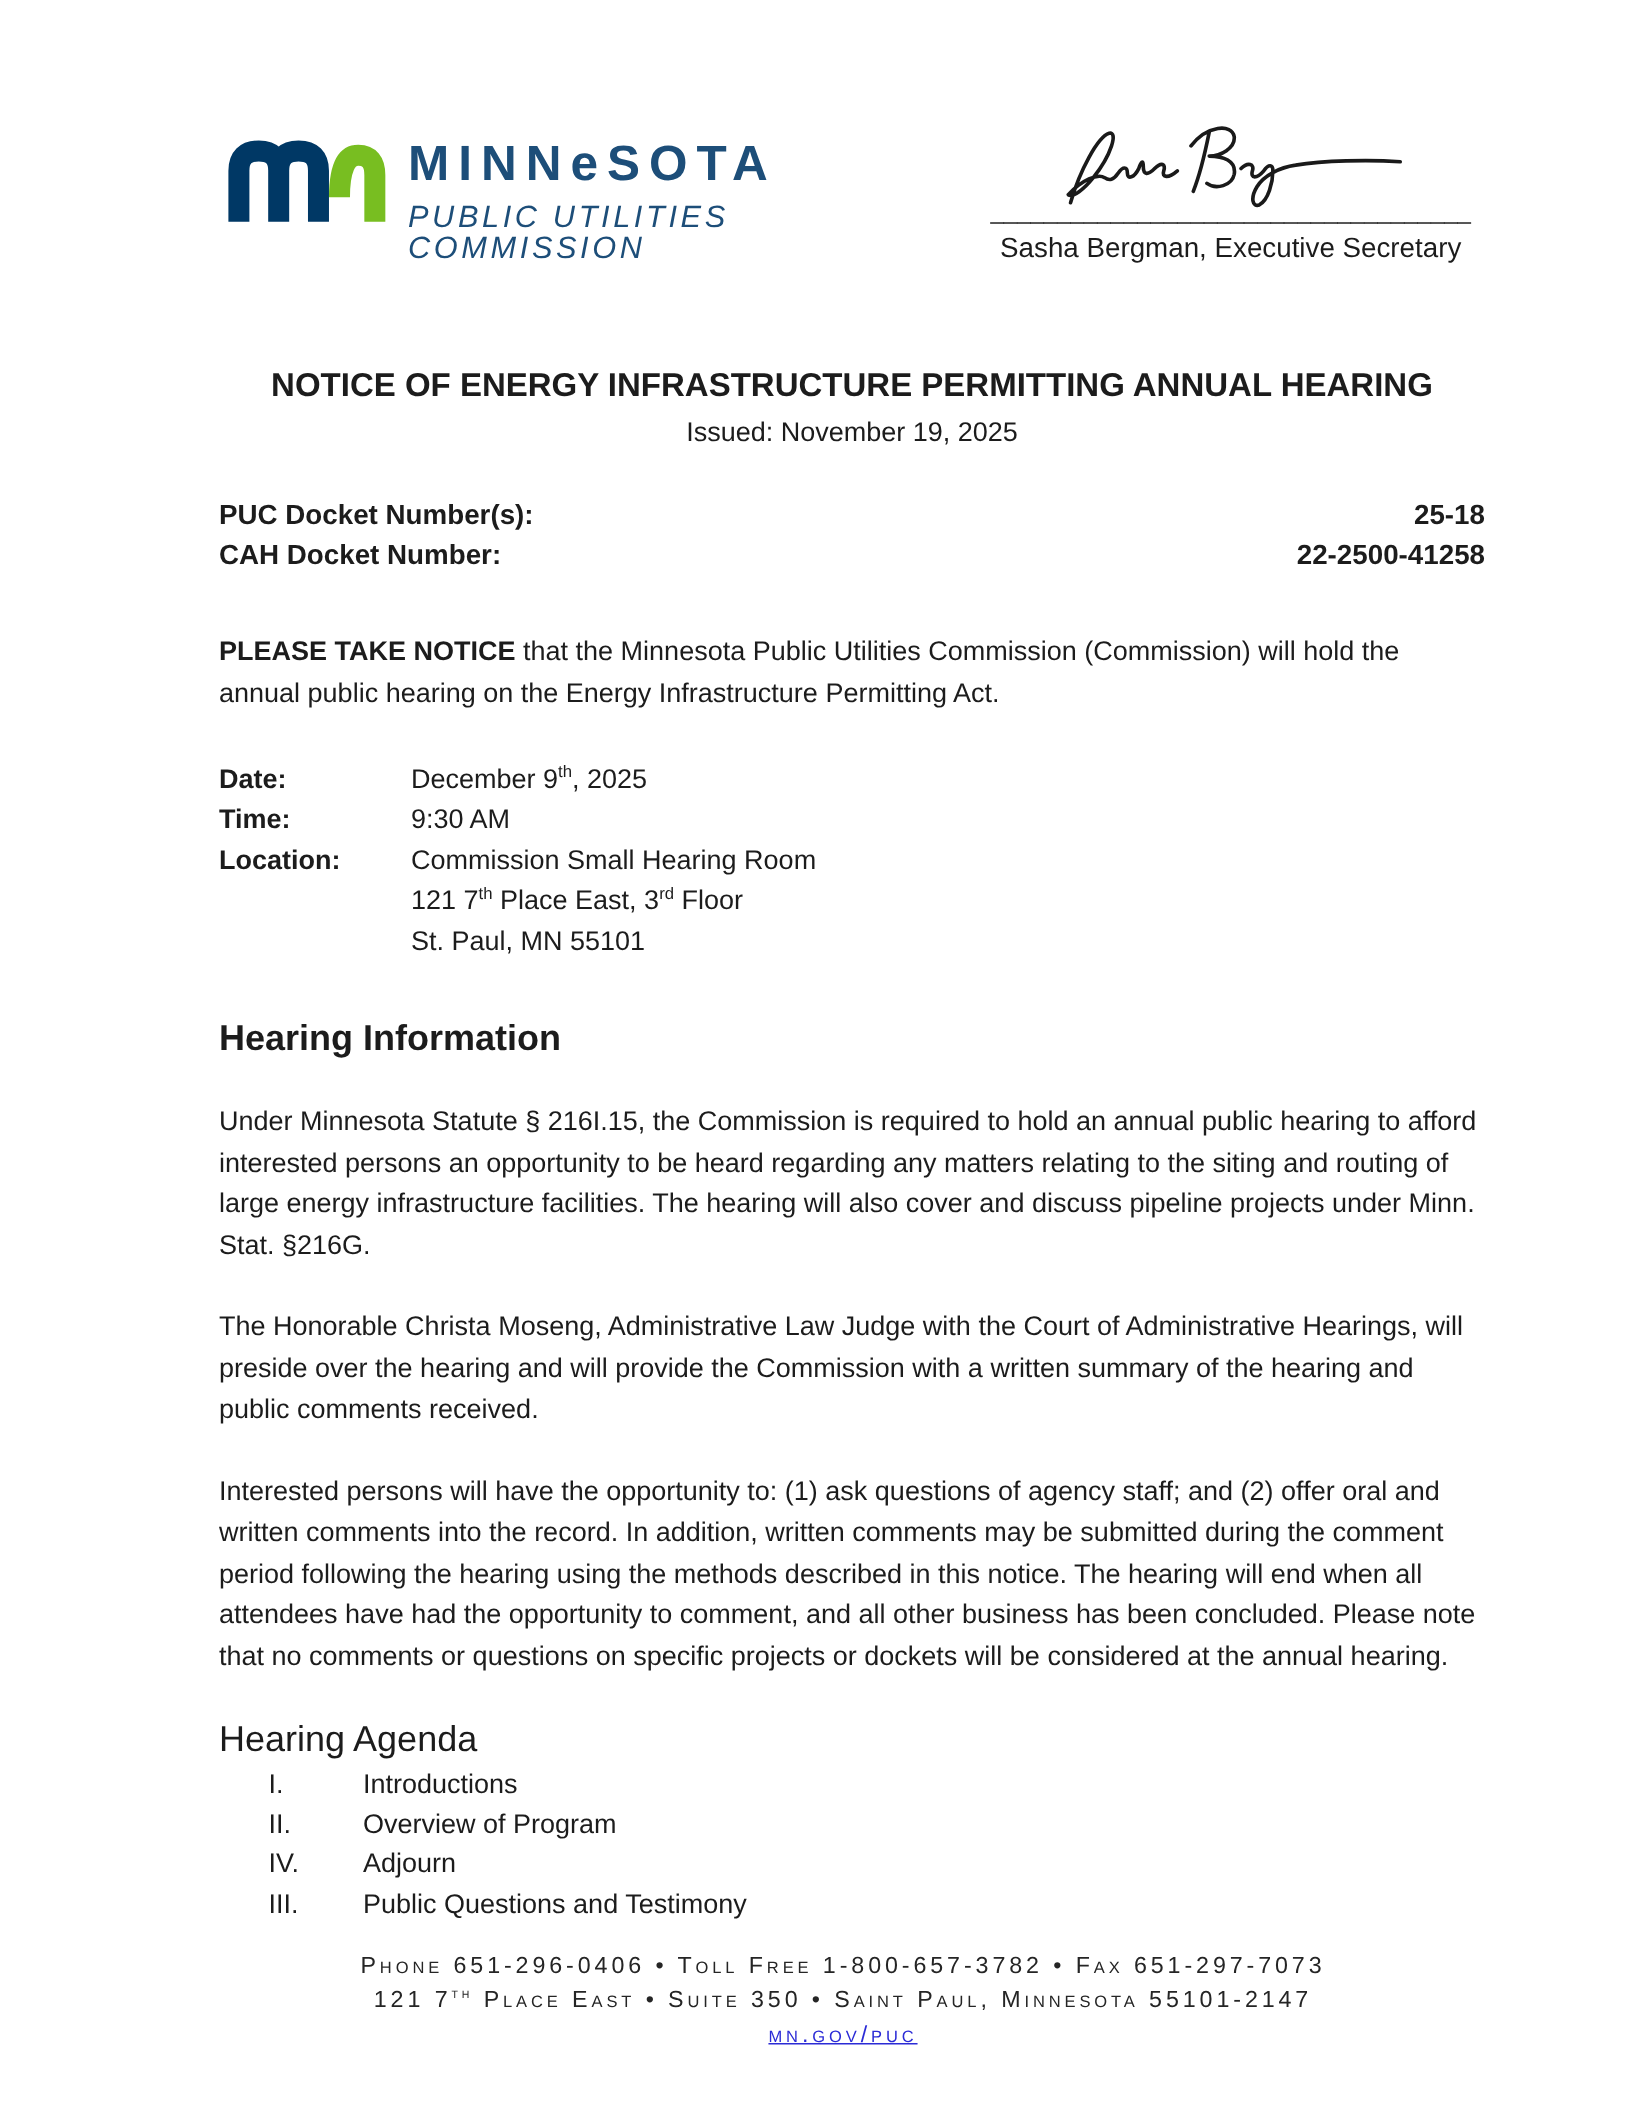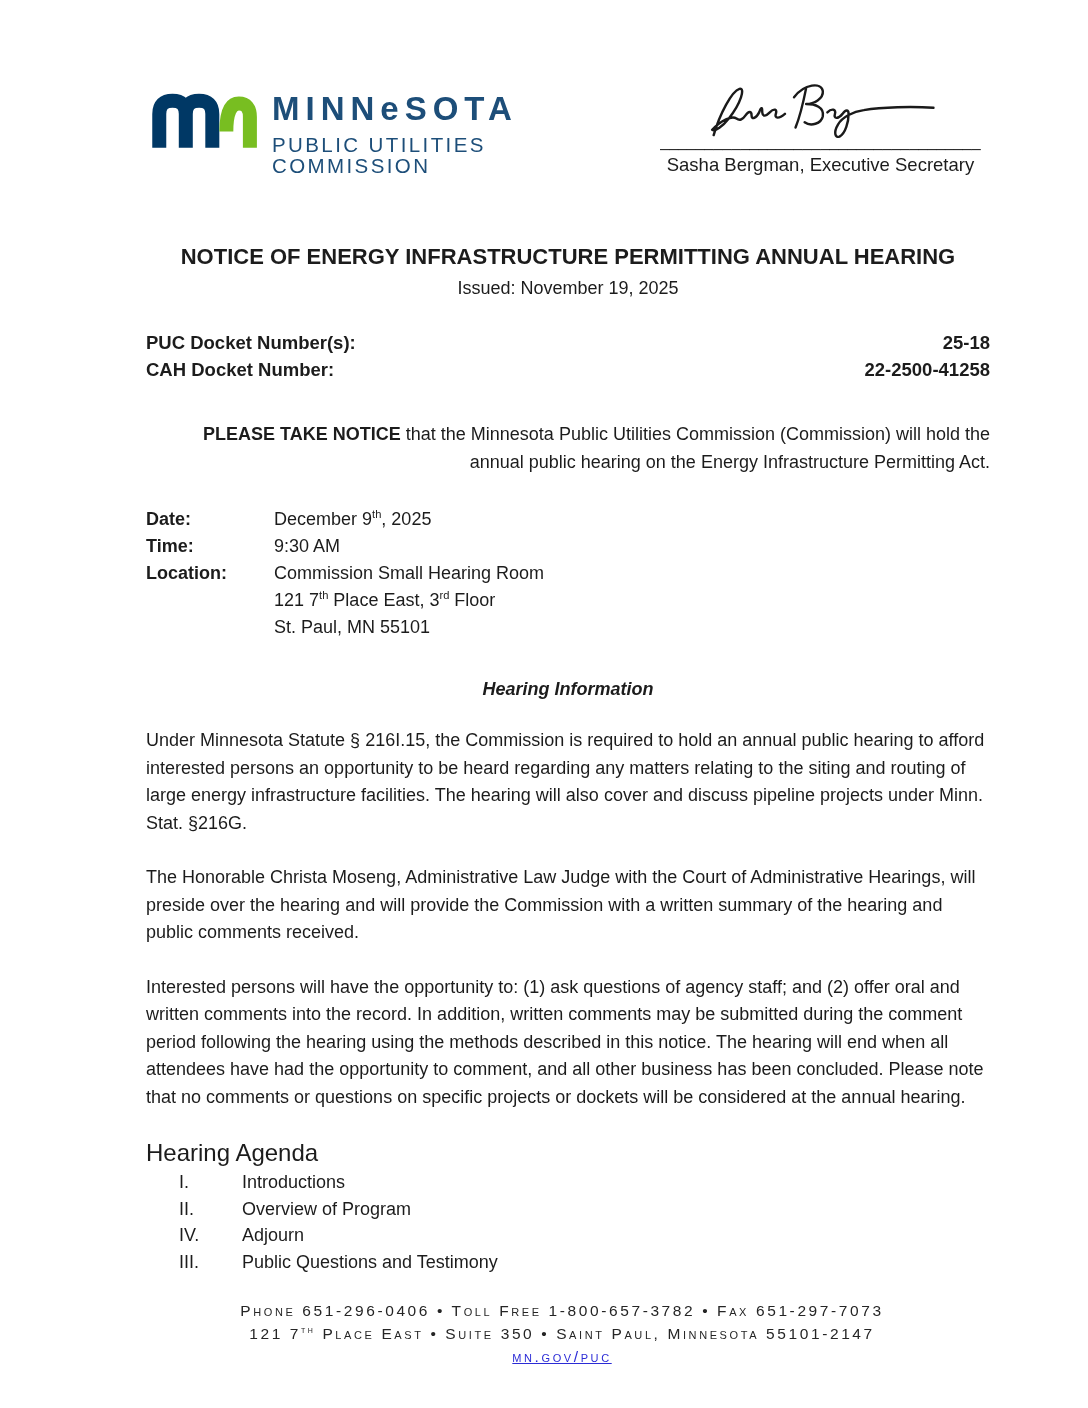--- a/index.html
+++ b/index.html
@@ -16,49 +16,49 @@
   .header { display: flex; justify-content: space-between; align-items: flex-start; height: 118px; }
   .logo-block { display: flex; align-items: flex-start; gap: 14px; }
   .logo-mark { width: 112px; height: 84px; flex: none; }
   .logo-text { padding-top: 12px; }
   .brand-line1 {
     font-size: 33px; font-weight: bold; letter-spacing: 6px;
     color: #1d4e79; line-height: 1.05;
   }
   .brand-line2 {
     font-size: 20.5px; letter-spacing: 2.4px; color: #1d4e79;
-    margin-top: 7px; line-height: 1.05;
+    margin-top: 7px; line-height: 1.05; font-style: italic;
   }
   .signature-block { width: 340px; text-align: center; margin-top: -4px; }
   .signature-svg { width: 330px; height: 72px; display: block; margin-bottom: -14px; }
   .signature-line { font-size: 16px; letter-spacing: 0; color: #1c1c1c; line-height: 1; display: block; }
   .signature-name { font-size: 18.5px; margin-top: 4px; display: block; }
 
   
   .title { text-align: center; font-size: 22px; font-weight: bold; margin-top: 46px; }
   .issued { text-align: center; font-size: 18px; margin-top: 8px; }
 
   
   .dockets { margin-top: 30px; font-size: 18.5px; font-weight: bold; }
   .docket-row { display: flex; line-height: 27px; justify-content: space-between; }
   .docket-label { width: 256px; flex: none; }
 
   
   .para { font-size: 18px; line-height: 27.5px; margin-top: 27px; }
-  .take-notice { margin-top: 38px; text-align: right; }
+  .take-notice { margin-top: 38px; }
   .bold { font-weight: bold; }
   .sup { font-size: 0.62em; vertical-align: super; line-height: 0; }
 
   
   .event { margin-top: 30px; font-size: 18px; }
   .event-row { display: flex; line-height: 27px; }
   .event-label { width: 128px; flex: none; font-weight: bold; }
 
   
-  .section-heading { text-align: center; font-size: 18px; font-weight: bold; margin-top: 38px; font-style: italic; }
+  .section-heading { text-align: left; font-size: 24px; font-weight: bold; margin-top: 38px; }
   .sub-heading { font-size: 24px; font-weight: normal; margin-top: 28px; }
 
   
   .agenda-list { margin-top: 2px; font-size: 18px; }
   .agenda-item { display: flex; line-height: 26.5px; padding-left: 33px; }
   .agenda-num { width: 63px; flex: none; }
 
   
   .footer { position: absolute; left: 0; right: 12px; bottom: 40px; text-align: center; color: #252525; }
   .footer-line {

